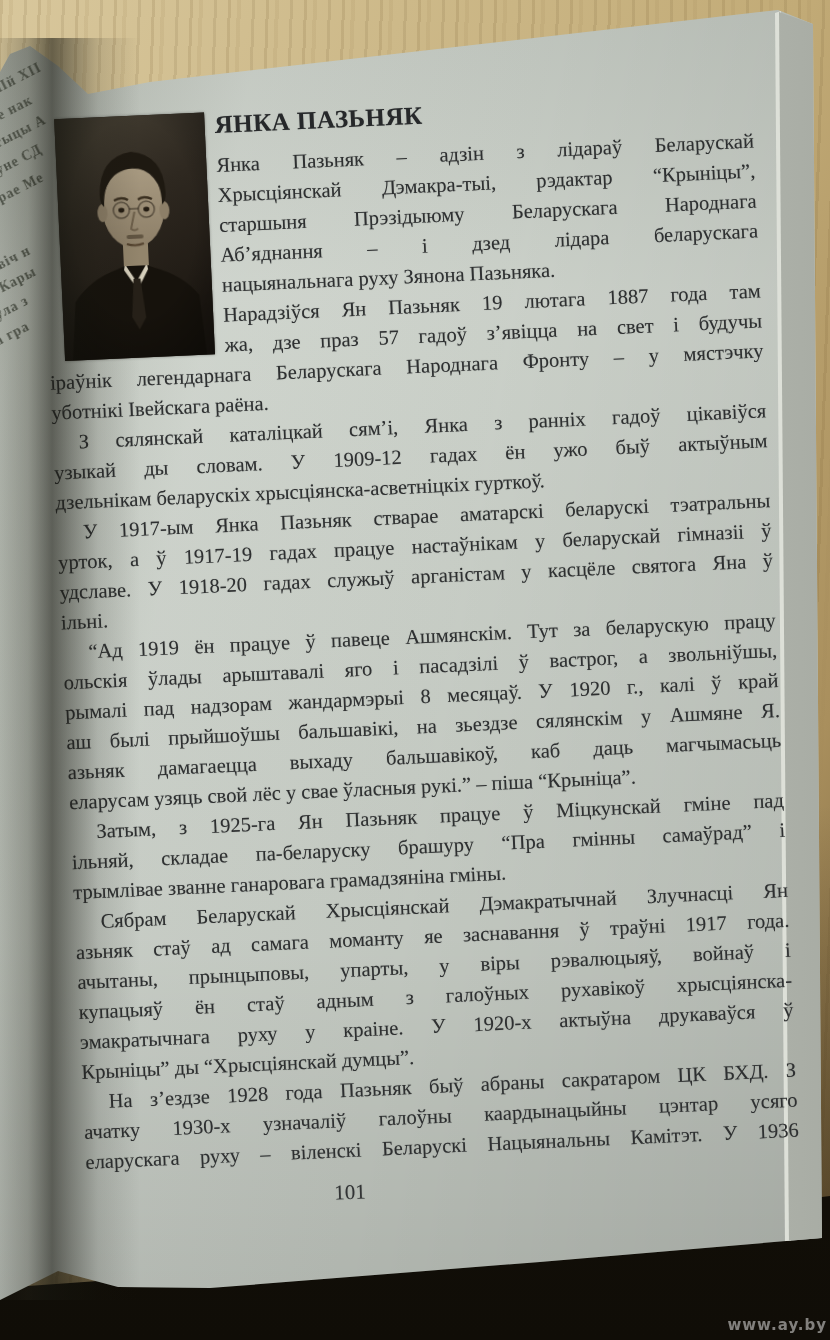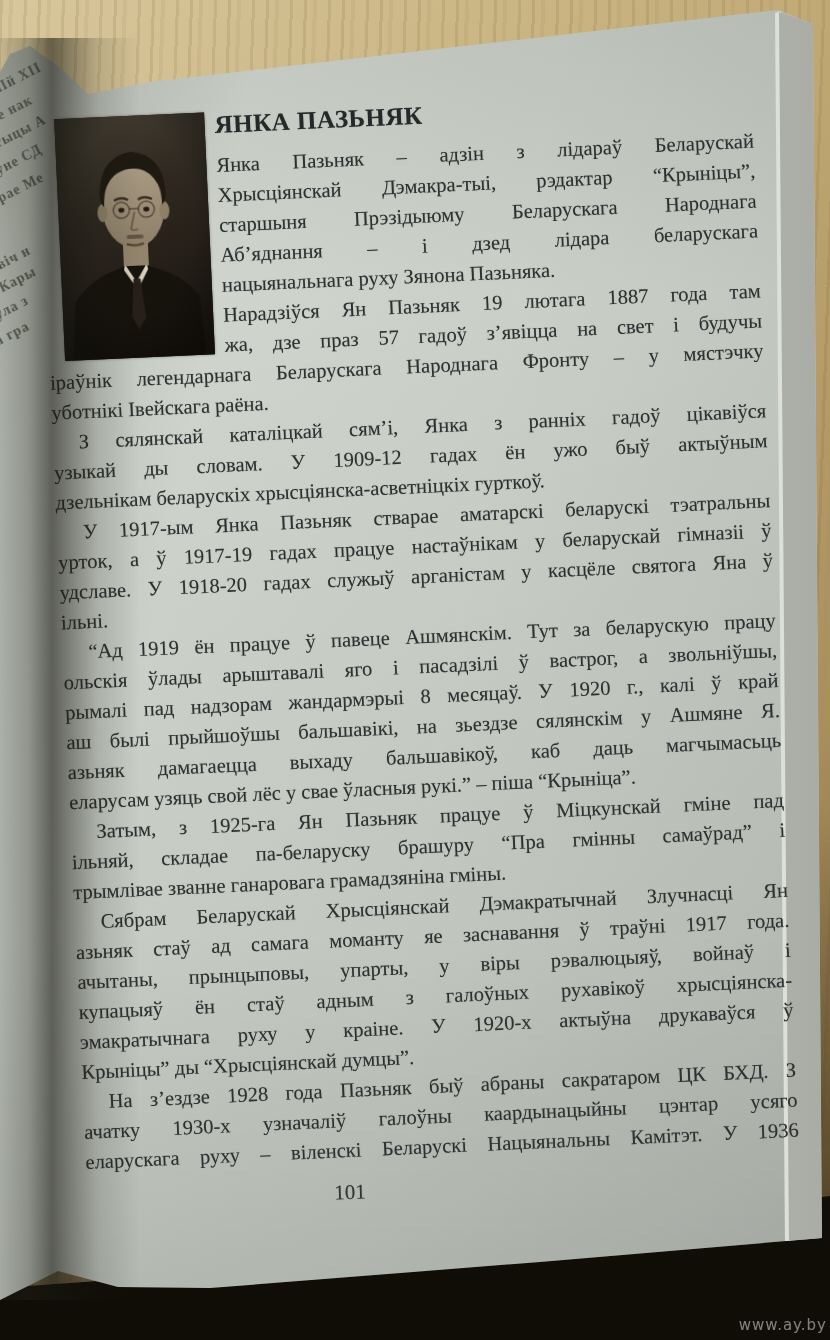--- a/index.html
+++ b/index.html
@@ -90,20 +90,21 @@
   .line.last{text-align-last:left;}
   .pagenum{
     position:absolute;left:50px;top:1180px;width:600px;text-align:center;z-index:4;
     transform:rotate(-2deg);font-size:21px;color:#323435;
     text-shadow:0 0 1px rgba(50,52,53,0.3);
   }
   .watermark{
     position:absolute;right:3px;bottom:6px;z-index:9;
     font-family:"DejaVu Sans",sans-serif;font-size:15px;letter-spacing:1px;
     color:rgba(255,255,255,0.48);
+    font-weight:bold;
   }
 </style>
 </head>
 <body>
 
 <div id="stage">
 
   <div class="wood"></div>
   <div class="wood-darken"></div>
   <div class="table-shadow"></div>

